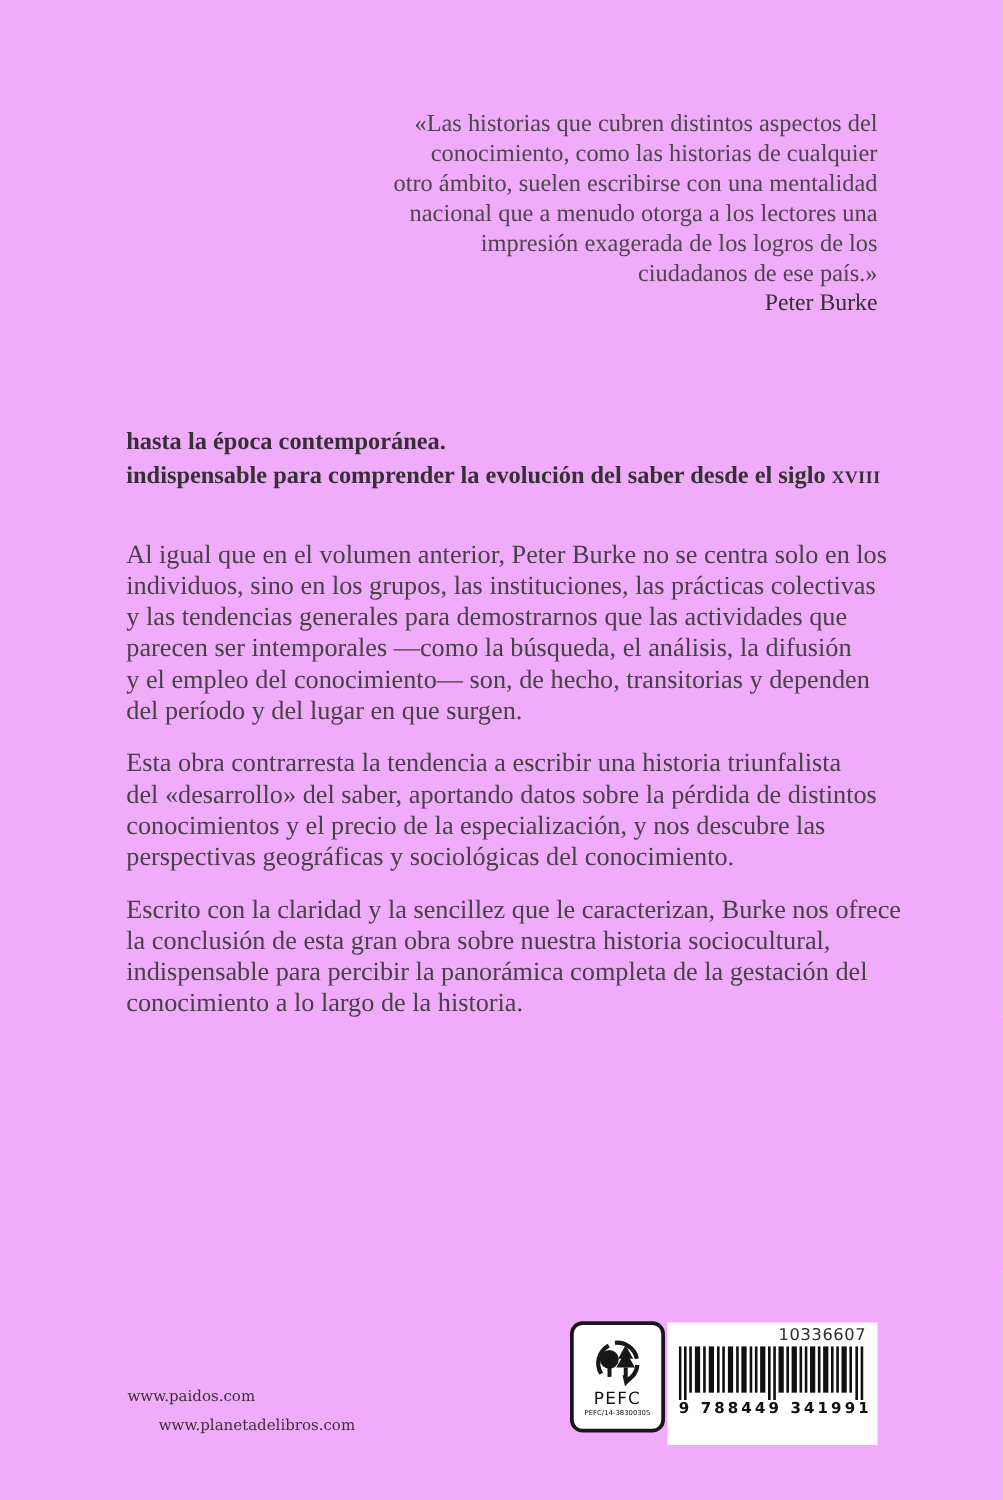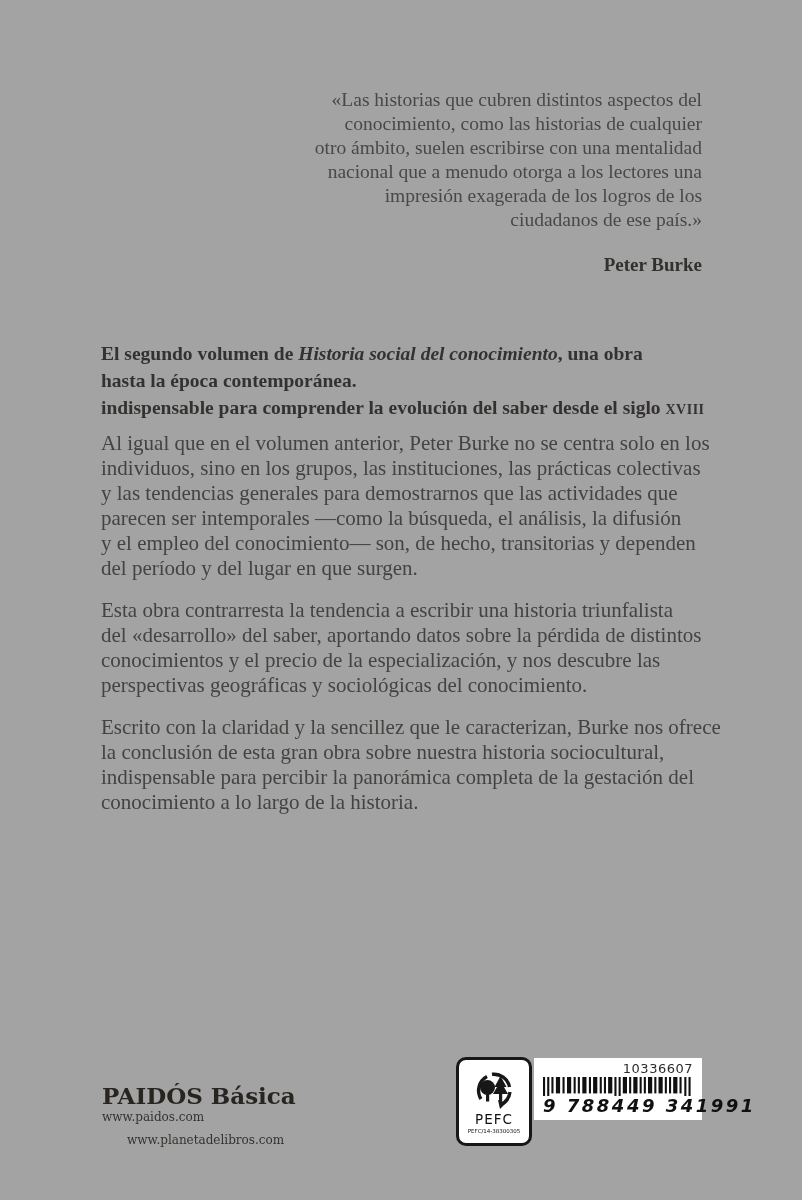--- a/index.html
+++ b/index.html
@@ -1,43 +1,43 @@
 <!DOCTYPE html>
 <html><head>
 <meta charset="utf-8">
 <style>
   html, body { margin: 0; padding: 0; background: #d8d6d0; }
   .page {
     position: relative;
     width: 802px;
     height: 1200px;
     margin: 0 auto;
-    background: #a3a3a3;
+    background: #f0abfc;
     overflow: hidden;
     font-family: "Liberation Serif", serif;
   }
 
   
   .quote-block {
     position: absolute;
     top: 88px;
     right: 100px;
     width: 480px;
     text-align: right;
   }
   .quote-text {
     font-size: 19.5px;
     line-height: 24px;
     color: #4a4846;
     white-space: pre-line;
   }
   .quote-attribution {
-    margin-top: 22px;
+    margin-top: 0;
     font-size: 19px;
-    font-weight: bold;
+    font-weight: normal;
     color: #33312e;
   }
 
   
   .intro {
     position: absolute;
     top: 340px;
     left: 101px;
     width: 645px;
     font-size: 19.5px;
@@ -114,84 +114,81 @@
     margin-top: 1px;
     white-space: nowrap;
   }
 
   
   .barcode-box {
     position: absolute;
     left: 534px;
     top: 1058px;
     width: 168px;
-    height: 62px;
+    height: 98px;
     background: #ffffff;
     box-sizing: border-box;
     padding: 3px 9px 4px 9px;
     display: flex;
     flex-direction: column;
   }
   .barcode-sku {
     text-align: right;
     font-family: "DejaVu Sans", sans-serif;
     font-size: 13px;
     letter-spacing: 0.5px;
     color: #2c2c2c;
     line-height: 16px;
   }
   .barcode-bars { width: 100%; height: 43px; display: block; }
   .barcode-isbn {
     font-family: "DejaVu Sans", sans-serif;
     font-weight: bold;
-    font-size: 18px;
+    font-size: 12px;
     letter-spacing: 2.5px;
     color: #101010;
     margin-top: -1px;
     white-space: nowrap;
-    font-style: italic;
   }
 </style>
 </head>
 <body>
 
 <div class="page">
 
   <div class="quote-block">
     <div class="quote-text">«Las historias que cubren distintos aspectos del
 conocimiento, como las historias de cualquier
 otro ámbito, suelen escribirse con una mentalidad
 nacional que a menudo otorga a los lectores una
 impresión exagerada de los logros de los
 ciudadanos de ese país.»</div>
     <div class="quote-attribution">Peter Burke</div>
   </div>
 
   <div class="intro">
-      <div><span>El segundo volumen de </span><span class="i">Historia social del conocimiento</span><span>, una obra</span></div>
       <div><span>hasta la época contemporánea.</span></div>
       <div><span>indispensable para comprender la evolución del saber desde el siglo </span><span class="sc">xviii</span></div>
     </div>
 
   <p class="para para-1">Al igual que en el volumen anterior, Peter Burke no se centra solo en los
 individuos, sino en los grupos, las instituciones, las prácticas colectivas
 y las tendencias generales para demostrarnos que las actividades que
 parecen ser intemporales —como la búsqueda, el análisis, la difusión
 y el empleo del conocimiento— son, de hecho, transitorias y dependen
 del período y del lugar en que surgen.</p>
   <p class="para para-2">Esta obra contrarresta la tendencia a escribir una historia triunfalista
 del «desarrollo» del saber, aportando datos sobre la pérdida de distintos
 conocimientos y el precio de la especialización, y nos descubre las
 perspectivas geográficas y sociológicas del conocimiento.</p>
   <p class="para para-3">Escrito con la claridad y la sencillez que le caracterizan, Burke nos ofrece
 la conclusión de esta gran obra sobre nuestra historia sociocultural,
 indispensable para percibir la panorámica completa de la gestación del
 conocimiento a lo largo de la historia.</p>
 
-  <div class="imprint">PAIDÓS Básica</div>
   <div class="site-url u1">www.paidos.com</div>
   <div class="site-url u2">www.planetadelibros.com</div>
 
   <div class="pefc-box">
     <svg class="pefc-mark" viewBox="0 0 40 40" xmlns="http://www.w3.org/2000/svg">
 
       <path d="M7 29 A16 16 0 0 1 13 6.5" fill="none" stroke="#171717" stroke-width="3.4"></path>
       <path d="M18 4.3 A16 16 0 0 1 35.5 17" fill="none" stroke="#171717" stroke-width="3.4"></path>
       <path d="M36 22 A16 16 0 0 1 27 34.5" fill="none" stroke="#171717" stroke-width="3.4"></path>
       <polygon points="24,30 32,33 26,39" fill="#171717"></polygon>

